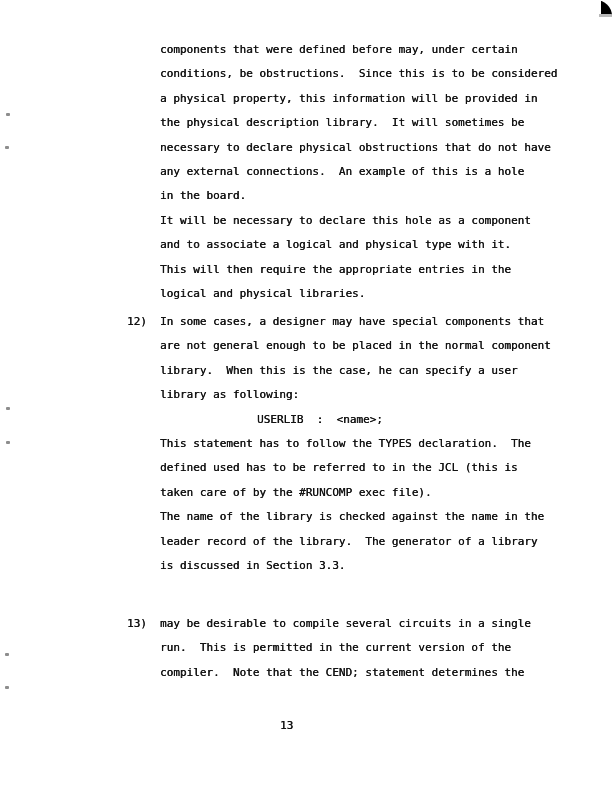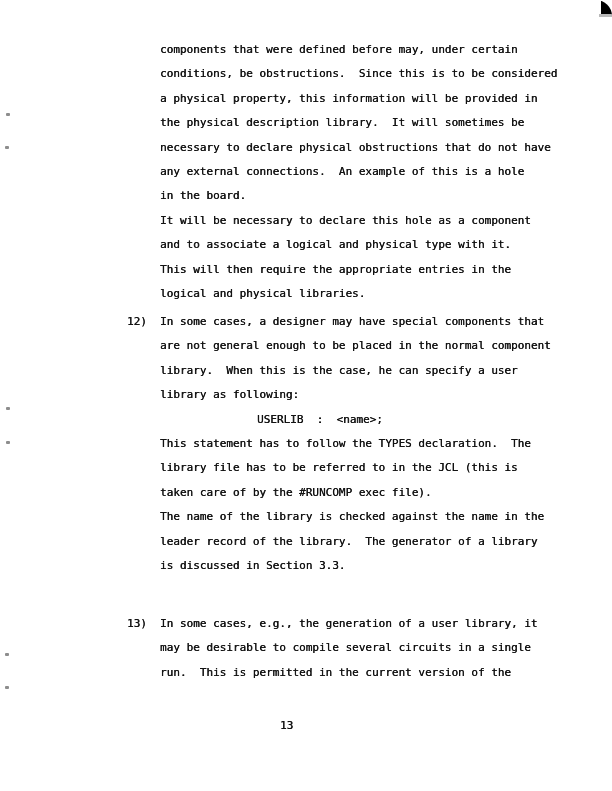--- a/index.html
+++ b/index.html
@@ -100,28 +100,28 @@
         <div class="line">logical and physical libraries.</div>
       </div>
       <div class="section sec-1">
         <span class="item-number">12)</span>
         <div class="line">In some cases, a designer may have special components that</div>
         <div class="line">are not general enough to be placed in the normal component</div>
         <div class="line">library.  When this is the case, he can specify a user</div>
         <div class="line">library as following:</div>
         <div class="line code">USERLIB  :  &lt;name&gt;;</div>
         <div class="line">This statement has to follow the TYPES declaration.  The</div>
-        <div class="line">library file has to be referred to in the JCL (this is</div>
+        <div class="line">defined used has to be referred to in the JCL (this is</div>
         <div class="line">taken care of by the #RUNCOMP exec file).</div>
         <div class="line">The name of the library is checked against the name in the</div>
         <div class="line">leader record of the library.  The generator of a library</div>
         <div class="line">is discussed in Section 3.3.</div>
       </div>
       <div class="section sec-2">
         <span class="item-number">13)</span>
-        <div class="line">In some cases, e.g., the generation of a user library, it</div>
         <div class="line">may be desirable to compile several circuits in a single</div>
         <div class="line">run.  This is permitted in the current version of the</div>
+        <div class="line">compiler.  Note that the CEND; statement determines the</div>
       </div>
     </div>
 
   <div class="page-number">13</div>
 </div>
 
 </body></html>

